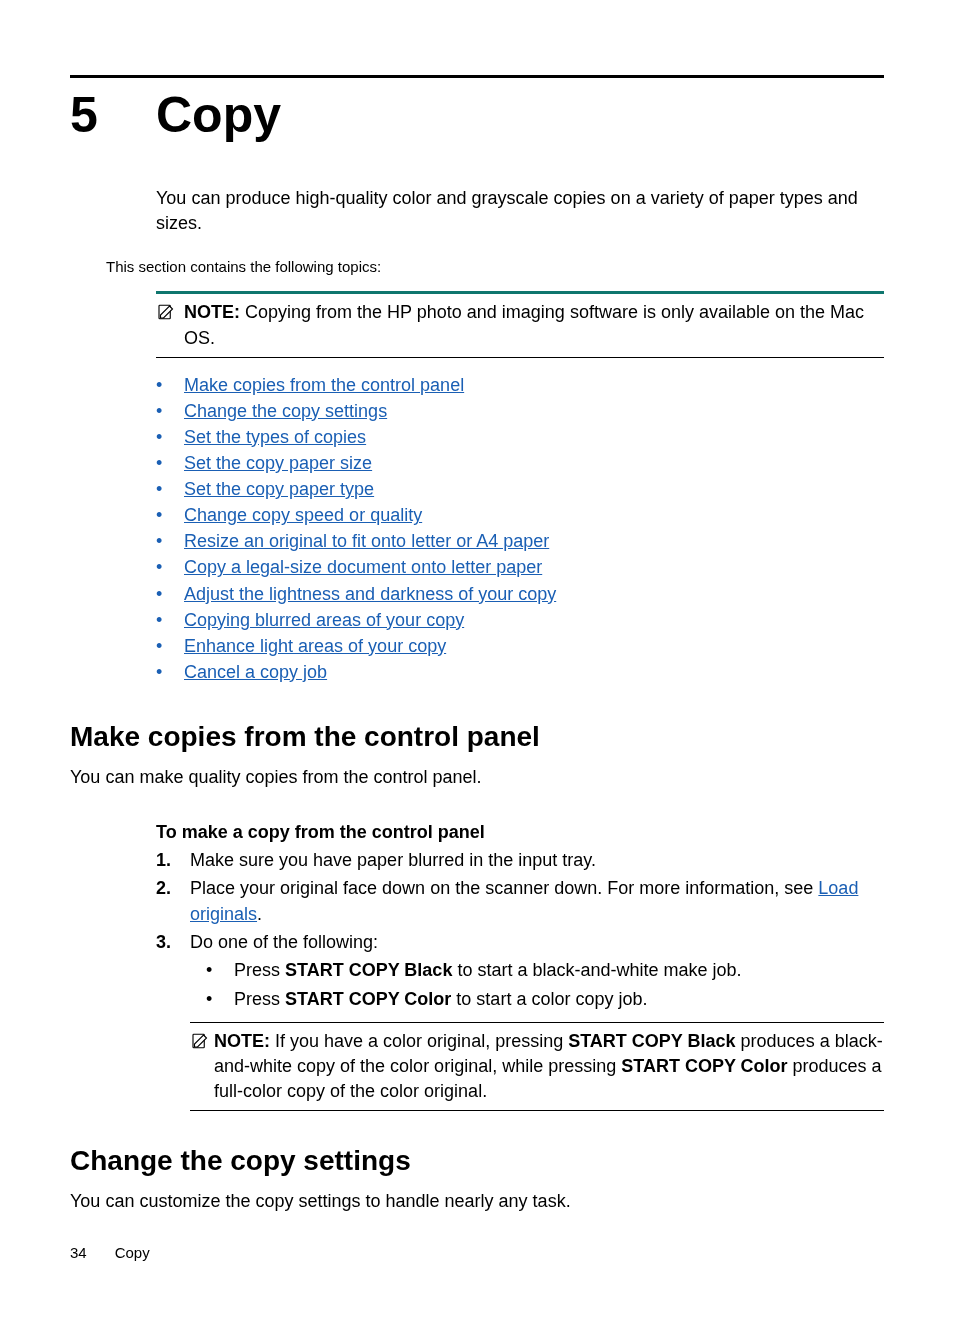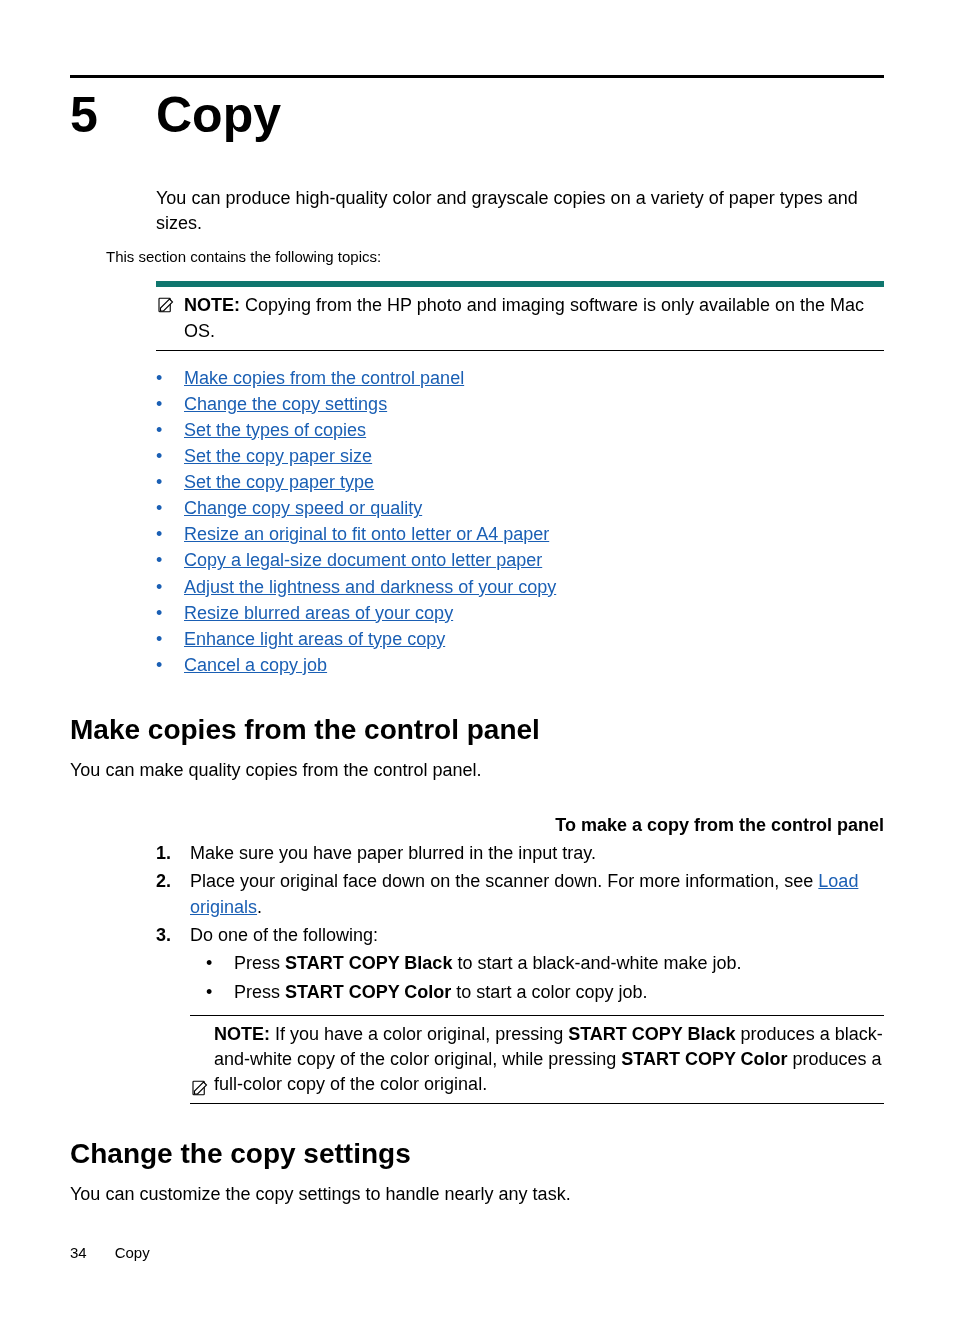--- a/index.html
+++ b/index.html
@@ -30,30 +30,30 @@
     .chapter-title {
       font-size: 50px;
       font-weight: bold;
     }
     .body-indent {
       margin-left: 86px;
     }
     .intro-text {
       font-size: 18px;
       line-height: 1.4;
-      margin-bottom: 10px;
+      margin-bottom: 20px;
     }
     .intro-text2 {
       font-size: 15px;
       line-height: 1.4;
       margin-bottom: 14px;
       margin-left: 36px;
     }
     .note-box {
-      border-top: 6px solid #0f766e;
+      border-top: 3px solid #0f766e;
       border-bottom: 1px solid #000;
       padding: 6px 0;
       display: flex;
       align-items: flex-start;
       gap: 10px;
       margin-bottom: 14px;
       margin-left: 86px;
     }
     .note-icon {
       width: 18px;
@@ -98,21 +98,20 @@
     .section-body {
       font-size: 18px;
       line-height: 1.4;
       margin-bottom: 32px;
     }
     .subheading {
       font-size: 18px;
       font-weight: bold;
       margin-left: 86px;
       margin-bottom: 4px;
-      text-align: right;
     }
     .num-list {
       list-style: none;
       margin-left: 86px;
       margin-bottom: 12px;
     }
     .num-list > li {
       display: flex;
       align-items: flex-start;
       font-size: 18px;
@@ -141,21 +140,21 @@
       flex-shrink: 0;
       color: #000;
       padding-left: 16px;
     }
     .bold { font-weight: bold; }
     .inner-note-box {
       border-top: 1px solid #000;
       border-bottom: 1px solid #000;
       padding: 6px 0;
       display: flex;
-      align-items: flex-end;
+      align-items: flex-start;
       gap: 6px;
       margin-top: 10px;
     }
     .inner-note-icon {
       width: 18px;
       height: 18px;
       flex-shrink: 0;
       margin-top: 3px;
     }
     .inner-note-text {
@@ -235,25 +234,25 @@
   <li>
       <span class="bullet">•</span>
       <a class="topic-link">Copy a legal-size document onto letter paper</a>
     </li>
   <li>
       <span class="bullet">•</span>
       <a class="topic-link">Adjust the lightness and darkness of your copy</a>
     </li>
   <li>
       <span class="bullet">•</span>
-      <a class="topic-link">Resize blurred areas of your copy</a>
-    </li>
-  <li>
-      <span class="bullet">•</span>
-      <a class="topic-link">Enhance light areas of type copy</a>
+      <a class="topic-link">Copying blurred areas of your copy</a>
+    </li>
+  <li>
+      <span class="bullet">•</span>
+      <a class="topic-link">Enhance light areas of your copy</a>
     </li>
   <li>
       <span class="bullet">•</span>
       <a class="topic-link">Cancel a copy job</a>
     </li>
 </ul>
 
 <h2 class="section-heading">Make copies from the control panel</h2>
 <p class="section-body">You can make quality copies from the control panel.</p>
 

